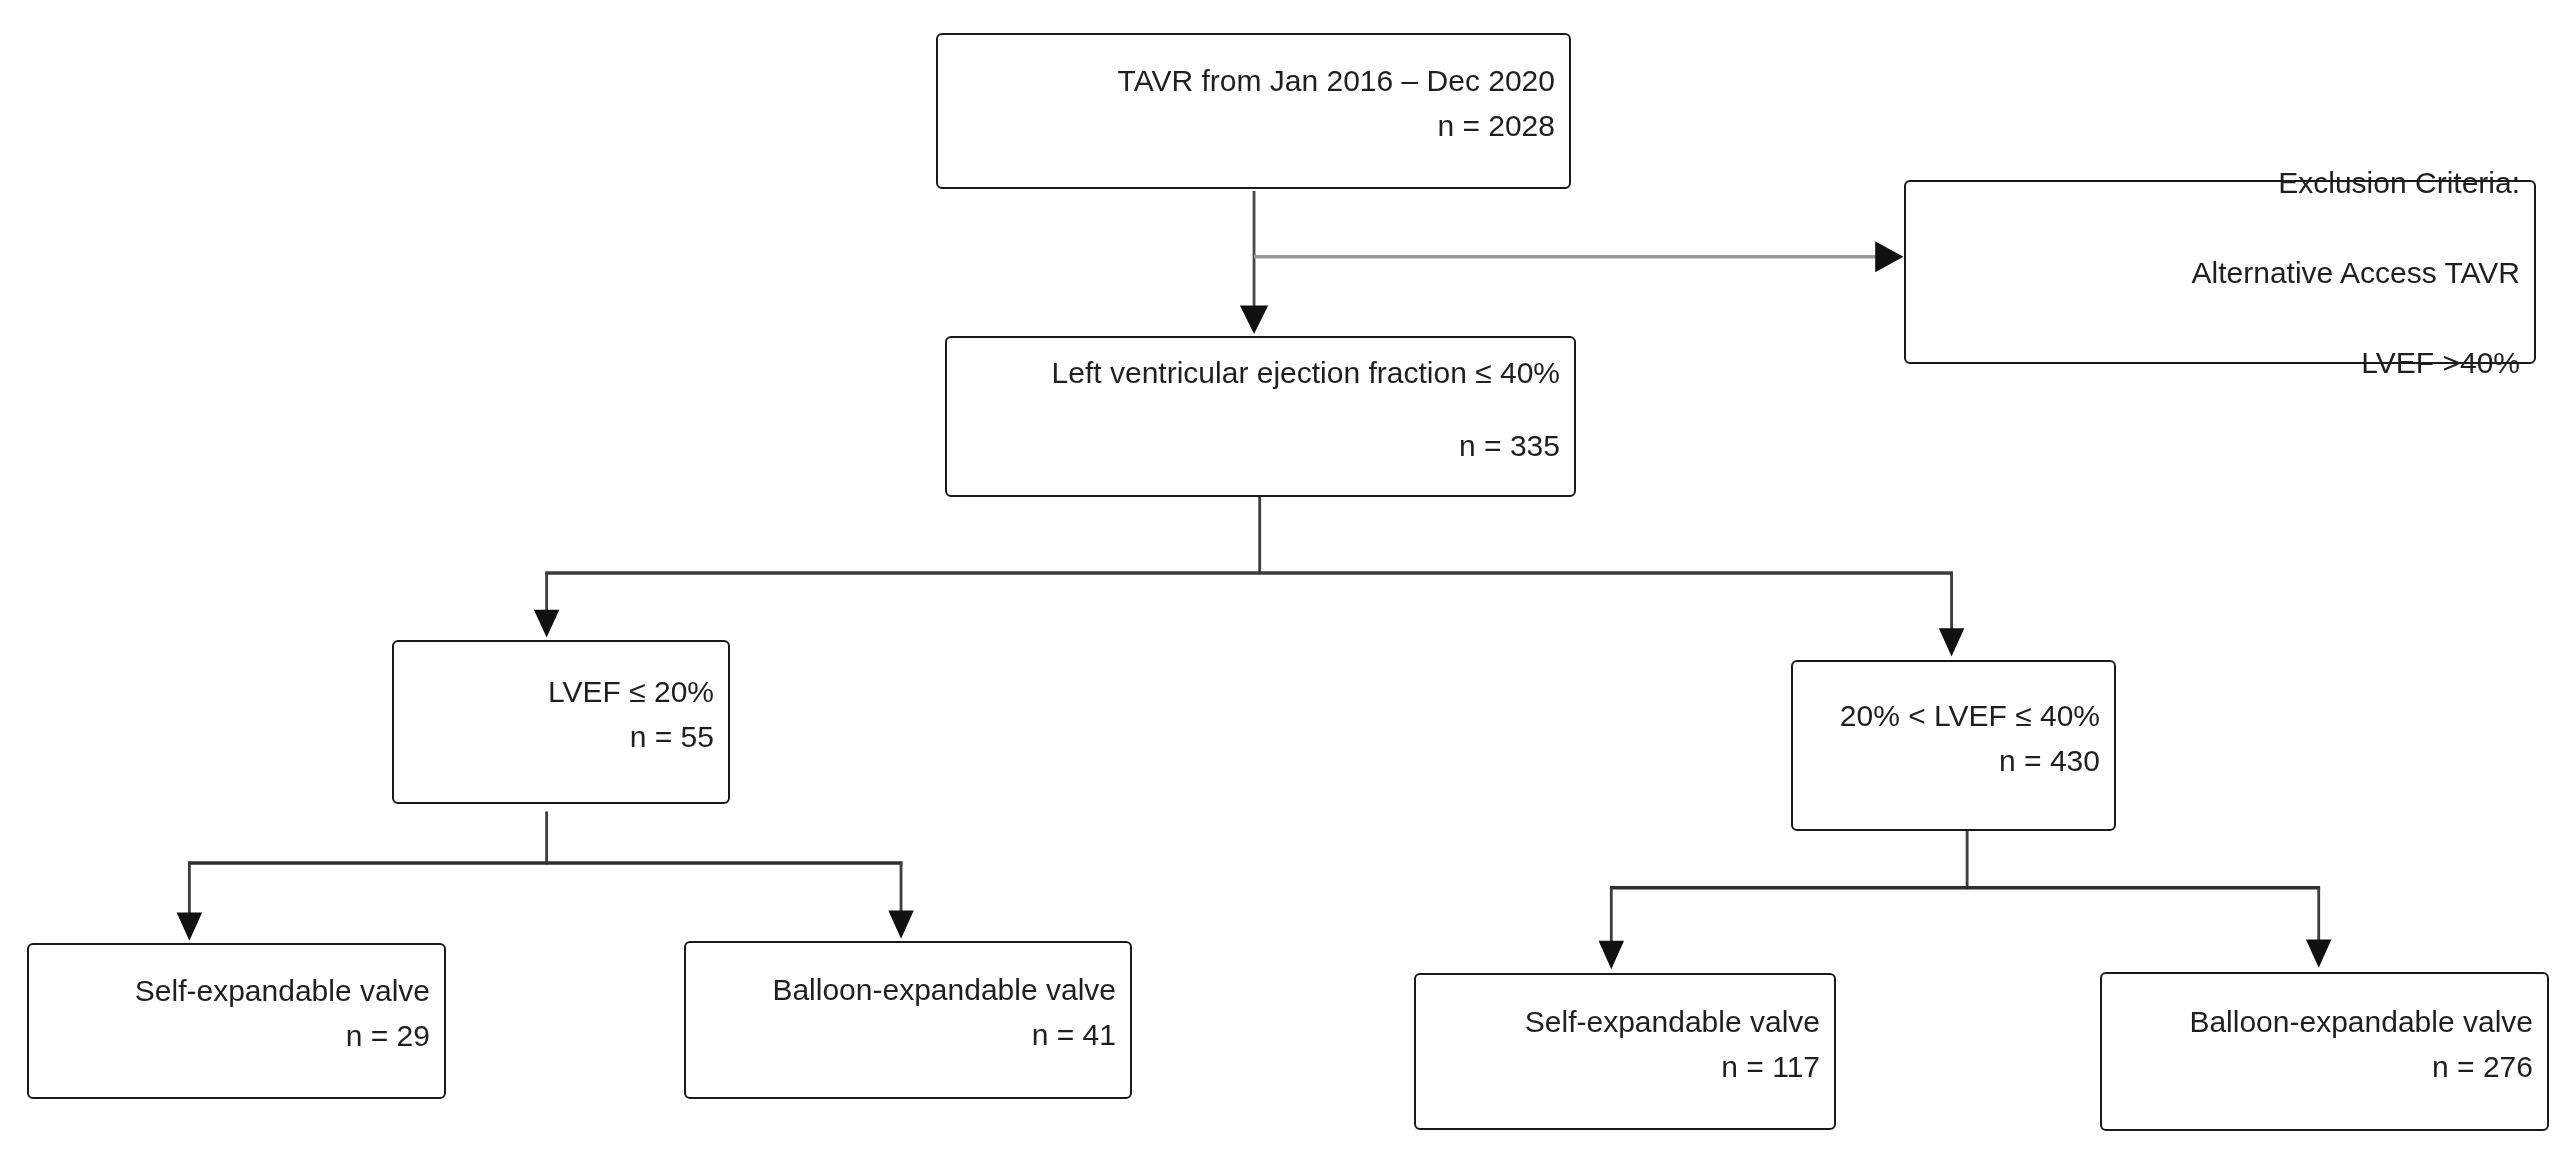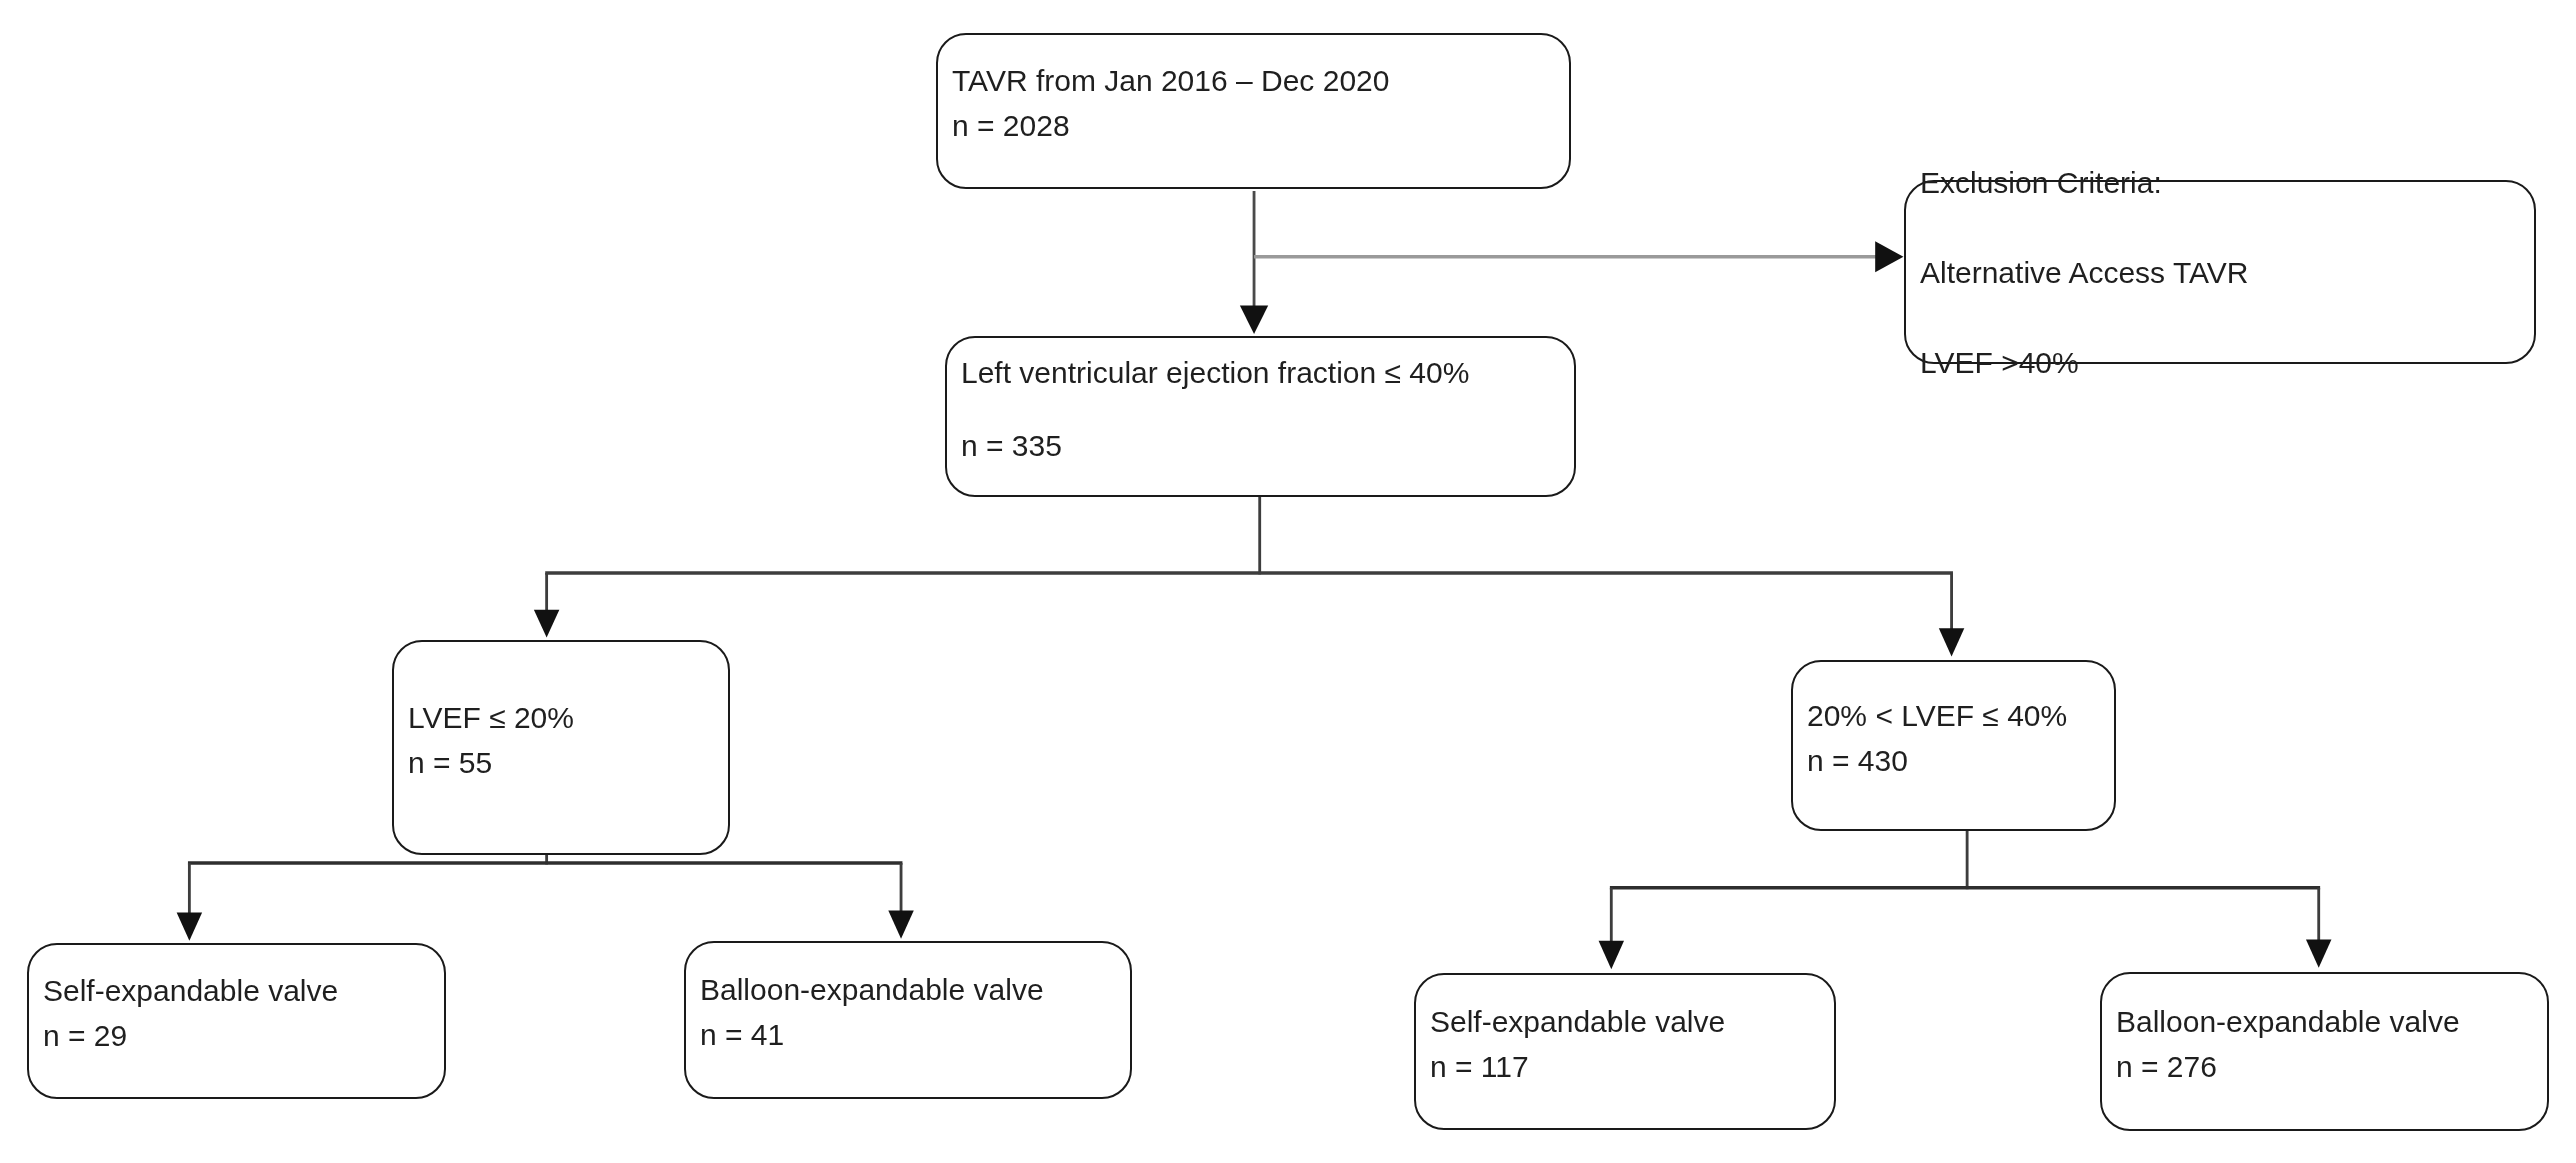--- a/index.html
+++ b/index.html
@@ -21,24 +21,24 @@
     left: 0;
     top: 0;
     width: 2576px;
     height: 1163px;
   }
   .node {
     position: absolute;
     box-sizing: border-box;
     background: #ffffff;
     border: 2.8px solid #1a1a1a;
-    border-radius: 30px;
+    border-radius: 6px;
     display: flex;
     flex-direction: column;
-    align-items: flex-start;
+    align-items: flex-end;
     justify-content: center;
     text-align: center;
     padding: 0 14px 15.6px 14px;
     font-size: 30px;
     line-height: 45px;
   }
   .node.exclusion-style {
     padding-bottom: 0;
   }
   .node-line {
@@ -89,21 +89,21 @@
     <div class="node-line">Exclusion Criteria:</div>
     <div class="node-line">Alternative Access TAVR</div>
     <div class="node-line">LVEF &gt;40%</div>
   </div>
 
   <div class="node" style="left:945px; top:336px; width:631px; height:161px;gap:28px;">
     <div class="node-line">Left ventricular ejection fraction ≤ 40%</div>
     <div class="node-line">n = 335</div>
   </div>
 
-  <div class="node" style="left:392px; top:640px; width:338px; height:215px;">
+  <div class="node" style="left:392px; top:640px; width:338px; height:164px;">
     <div class="node-line">LVEF ≤ 20%</div>
     <div class="node-line">n = 55</div>
   </div>
 
   <div class="node" style="left:1791px; top:660px; width:325px; height:171px;">
     <div class="node-line">20% &lt; LVEF ≤ 40%</div>
     <div class="node-line">n = 430</div>
   </div>
 
   <div class="node" style="left:27px; top:943px; width:419px; height:156px;">

